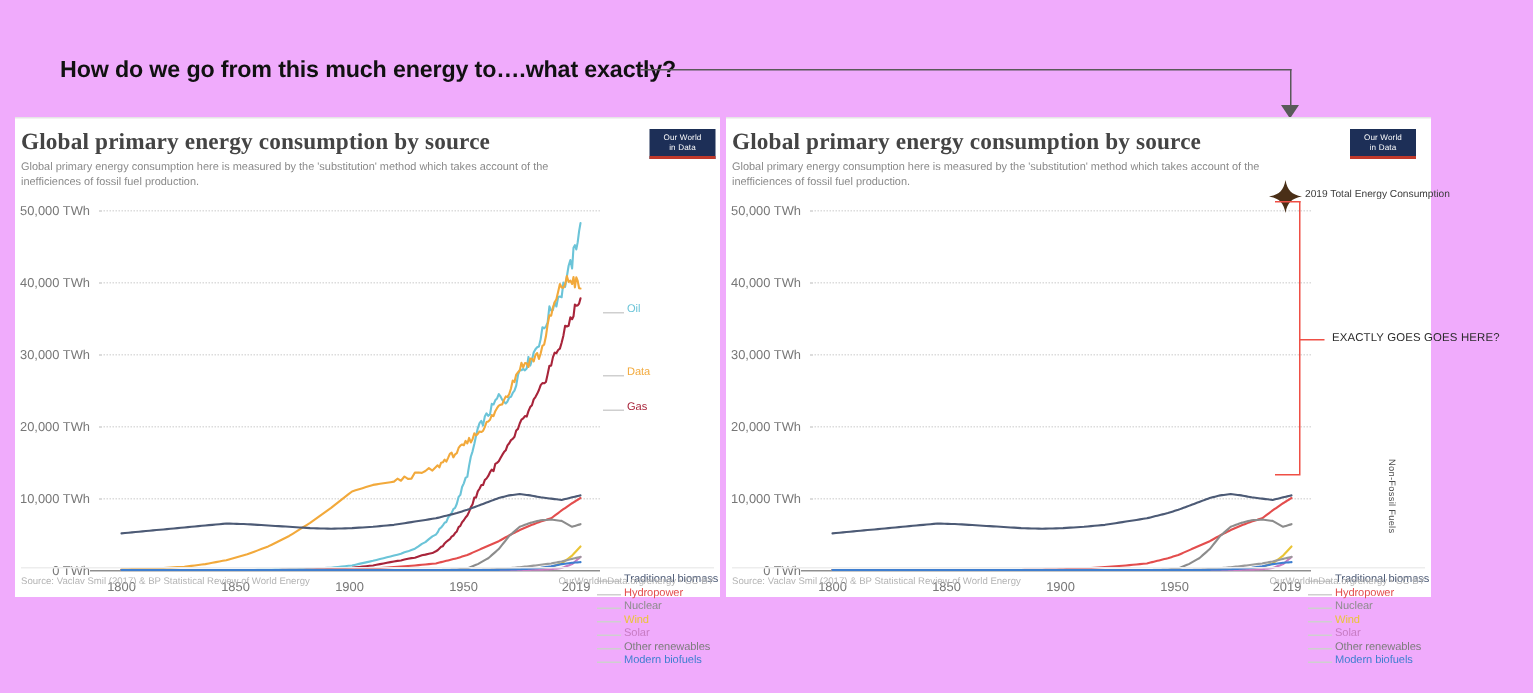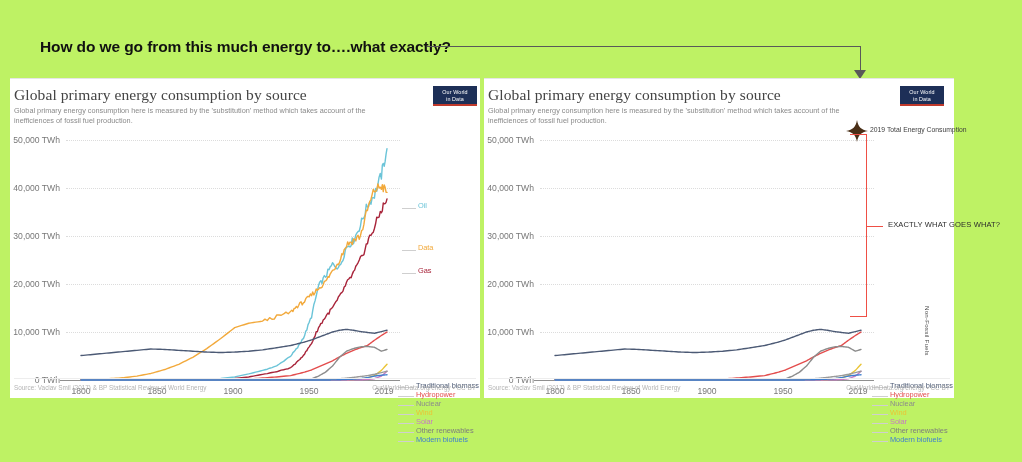--- a/index.html
+++ b/index.html
@@ -1,19 +1,19 @@
 <!DOCTYPE html>
 <html><head>
 <meta charset="utf-8">
 <style>
   html,body{margin:0;padding:0;background:#ffffff;}
   body{width:1022px;height:462px;position:relative;overflow:hidden;
        font-family:"Liberation Sans",sans-serif;color:#333;}
 
-  .slide{position:absolute;left:0;top:0;width:1022px;height:462px;background:#bef264;}
+  .slide{position:absolute;left:0;top:0;width:1022px;height:462px;background:#f0abfc;}
 
   
   .headline{position:absolute;left:40px;top:38px;font-size:15.5px;font-weight:700;
             color:#111;letter-spacing:-0.1px;white-space:nowrap;}
 
   
   .arrow-h{position:absolute;left:427px;top:46px;width:434px;height:0;
            border-top:1.4px solid #595959;}
   .arrow-v{position:absolute;left:860px;top:46px;width:0;height:26px;
            border-left:1.4px solid #595959;}
@@ -23,21 +23,21 @@
 
   
   .panel{position:absolute;top:78px;height:320px;background:#fff;}
   .panel.left{left:10px;width:470px;}
   .panel.right{left:484px;width:470px;}
 
   .topline{position:absolute;left:0;top:0;width:100%;height:0;
            border-top:1px solid #e6e6e6;}
 
   .chart-title{position:absolute;left:4px;top:8px;font-family:"Liberation Serif",serif;
-               font-size:15.5px;color:#444;letter-spacing:0.1px;white-space:nowrap;}
+               font-size:15.5px;color:#444;letter-spacing:0.1px;white-space:nowrap;font-weight:bold;}
   .chart-sub{position:absolute;left:4px;top:28px;width:360px;font-size:7.3px;
              line-height:1.42;color:#8a8a8a;}
 
   .owid{position:absolute;top:8px;width:44px;height:20px;background:#1d2f57;
         border-bottom:2.5px solid #c0392b;color:#fff;font-size:5.4px;
         line-height:1.22;text-align:center;padding-top:3px;box-sizing:border-box;
         letter-spacing:.1px;}
   .panel.left .owid{left:423px;}
   .panel.right .owid{left:416px;}
 
@@ -246,16 +246,16 @@
 
   <svg class="star" viewBox="0 0 22 22">
     <path d="M11 0 C12.3 7 15 9.7 22 11 C15 12.3 12.3 15 11 22 C9.7 15 7 12.3 0 11 C7 9.7 9.7 7 11 0 Z" fill="#4a2f17"></path>
   </svg>
   <div class="star-txt">2019 Total Energy Consumption</div>
 
   <div class="brk-top"></div>
   <div class="brk-v"></div>
   <div class="brk-bot"></div>
   <div class="brk-mid"></div>
-  <div class="exactly">EXACTLY WHAT GOES WHAT?</div>
+  <div class="exactly">EXACTLY GOES GOES HERE?</div>
 
   <div class="nonfossil">Non-Fossil Fuels</div>
 </div>
 
 </body></html>

